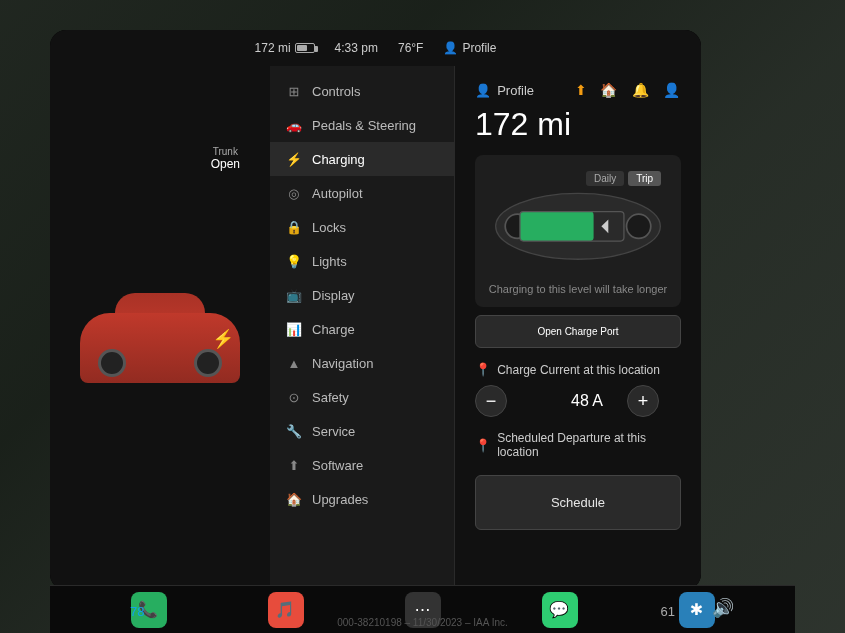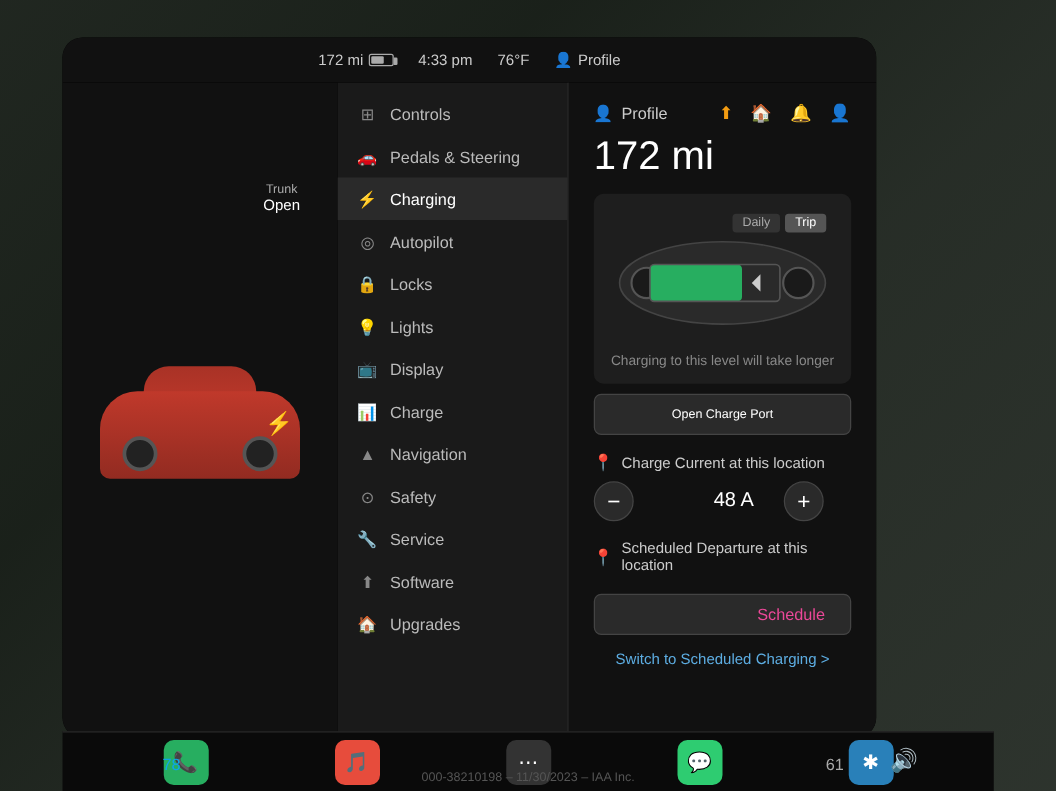--- a/index.html
+++ b/index.html
@@ -323,26 +323,26 @@
     }
 
     
     .schedule-section {
       margin-top: 4px;
     }
     .btn-schedule {
       background: #2a2a2a;
       border: 1px solid #444;
       border-radius: 6px;
-      color: #ec4899;
+      color: #e5e5e5;
       font-size: 13px;
-      padding: 8px 20px;
+      padding: 19px 20px;
       cursor: pointer;
       width: 100%;
-      text-align: right;
+      text-align: center;
       margin: 8px 0;
     }
     .switch-link {
       color: #5dade2;
       font-size: 12px;
       text-align: center;
       cursor: pointer;
       display: block;
       margin-top: 4px;
     }
@@ -576,21 +576,20 @@
         <div class="amp-btn">+</div>
       </div>
 
       
       <div class="schedule-section">
         <div class="section-header">
           <span class="pin-icon">📍</span>
           <span>Scheduled Departure at this location</span>
         </div>
         <button class="btn-schedule">Schedule</button>
-        <span class="switch-link">Switch to Scheduled Charging &gt;</span>
       </div>
     </div>
 
   </div>
 </div>
 
 <div class="bottom-dock">
   <span class="dock-number">78</span>
   <div class="dock-item phone">📞</div>
   <div class="dock-item media">🎵</div>

